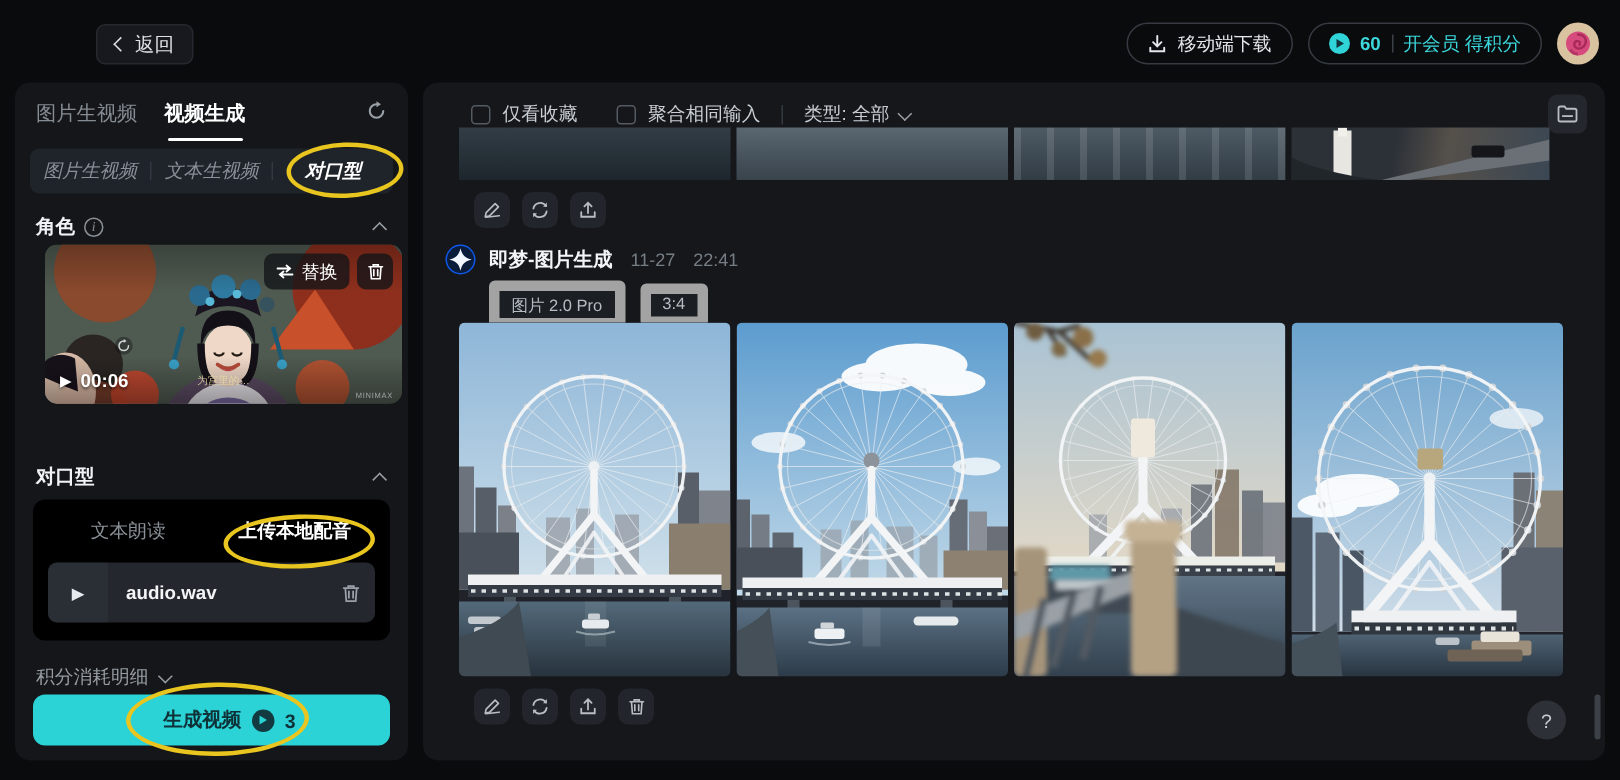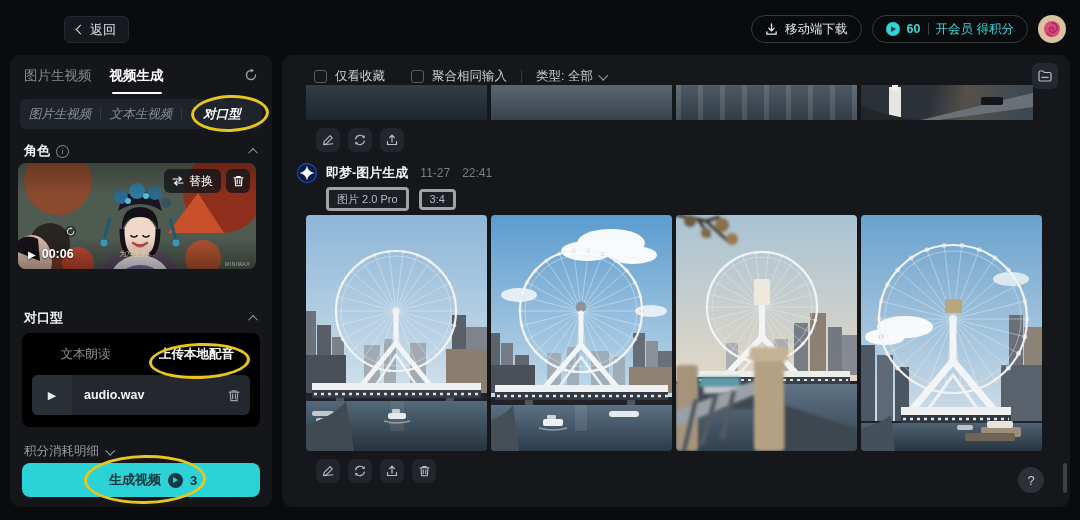--- a/index.html
+++ b/index.html
@@ -34,21 +34,21 @@
   .subtab { flex:1; text-align:center; font-size:12.5px; color:#8a9097; cursor:pointer;font-style:italic; }
   .subtab.active { color:#fff; font-weight:bold; }
   .subtab-div { width:1px; height:12px; background:#333941; }
   .sec-header { position:absolute; left:14px; right:14px; display:flex; align-items:center; gap:6px; font-size:13px; font-weight:bold; color:#f0f2f4;}
   .chev { width:7px; height:7px; border-left:1.4px solid #9aa0a7; border-top:1.4px solid #9aa0a7; }
   .chev.up { transform:rotate(45deg) translateY(2px); }
   .chev.down { transform:rotate(225deg) translateY(1px); }
   .sec-header .chev { margin-left:auto; }
   .info-icon { width:13px; height:13px; border:1.2px solid #8b9198; border-radius:50%; color:#8b9198; font-size:9px; font-weight:normal; display:flex; align-items:center; justify-content:center; font-family:"Liberation Serif",serif; font-style:italic;}
 
-  .video-card { position:absolute; left:8px; top:108px; width:238px; height:106px; border-radius:8px; overflow:hidden; background:#222; cursor:pointer;}
+  .video-card { position:absolute; left:20px; top:108px; width:238px; height:106px; border-radius:8px; overflow:hidden; background:#222; cursor:pointer;}
   .video-card svg.scene { position:absolute; inset:0; }
   .vc-shade { position:absolute; inset:0; background:linear-gradient(180deg, rgba(0,0,0,.25), rgba(0,0,0,0) 30%, rgba(0,0,0,0) 70%, rgba(0,0,0,.35)); }
   .replace-pill { position:absolute; top:6px; right:35px; background:rgba(18,20,24,.78); border-radius:6px; height:24px; display:flex; align-items:center; gap:5px; padding:0 8px; font-size:12px; color:#fff; cursor:pointer;}
   .vc-trash { position:absolute; top:6px; right:6px; width:24px; height:24px; background:rgba(18,20,24,.78); border-radius:6px; display:flex; align-items:center; justify-content:center; cursor:pointer;}
   .duration { position:absolute; left:10px; bottom:8px; color:#fff; font-size:12.5px; font-weight:bold; display:flex; align-items:center; gap:6px; text-shadow:0 1px 2px rgba(0,0,0,.6);}
   .loop-mini { position:absolute; left:46px; bottom:27px; opacity:.85; }
   .vc-sub { position:absolute; left:0; right:0; bottom:10px; text-align:center; font-size:7px; color:#ead9a6; filter:blur(.4px); opacity:.85;}
   .vc-wm { position:absolute; right:6px; bottom:2px; font-size:5px; color:#d6dade; opacity:.65; letter-spacing:.5px;}
 
   .lipsync-card { position:absolute; left:12px; top:278px; width:238px; height:94px; background:#000000; border-radius:8px; }
@@ -79,21 +79,21 @@
   .icon-btn { width:24px; height:24px; background:#22262c; border-radius:7px; display:flex; align-items:center; justify-content:center; cursor:pointer;}
   .icon-btn svg { display:block; }
   .strip-actions { position:absolute; left:34px; top:73px; display:flex; gap:8px;}
   .grid-actions { position:absolute; left:34px; top:404px; display:flex; gap:8px;}
 
   .entry-header { position:absolute; left:14px; top:107px; display:flex; align-items:center; gap:8px;}
   .entry-title { font-size:13px; font-weight:bold; color:#f3f5f7;}
   .entry-time { font-size:12px; color:#767d85; margin-left:4px;}
   .entry-desc { position:absolute; left:44px; top:132px; display:flex; align-items:center; gap:10px;}
   .prompt { font-size:12.5px; color:#c6cbd1; }
-  .tag { border:3px solid #a3a3a3; border-radius:4px; font-size:11px; color:#b6bcc3; padding:1.5px 8px; background:#1b1e23;}
+  .tag { border:7px solid #a3a3a3; border-radius:4px; font-size:11px; color:#b6bcc3; padding:1.5px 8px; background:#1b1e23;}
 
   .image-grid { position:absolute; left:24px; top:160px; display:flex; gap:4px;}
   .gen-img { width:181px; height:236px; border-radius:4px; overflow:hidden; position:relative; cursor:pointer; background:#20242a;}
   .gen-img svg { position:absolute; inset:0;}
 
   .help-btn { position:absolute; right:26px; bottom:14px; width:26px; height:26px; border-radius:50%; background:#2d3137; color:#c8cdd3; font-size:13px; display:flex; align-items:center; justify-content:center; cursor:pointer;}
   .scrollbar { position:absolute; right:3px; bottom:14px; width:4px; height:30px; background:#3c4148; border-radius:2px; cursor:pointer;}
 
   
   .ann { position:absolute; border:3px solid #e9c61f; border-radius:50%; pointer-events:none; z-index:50;}

